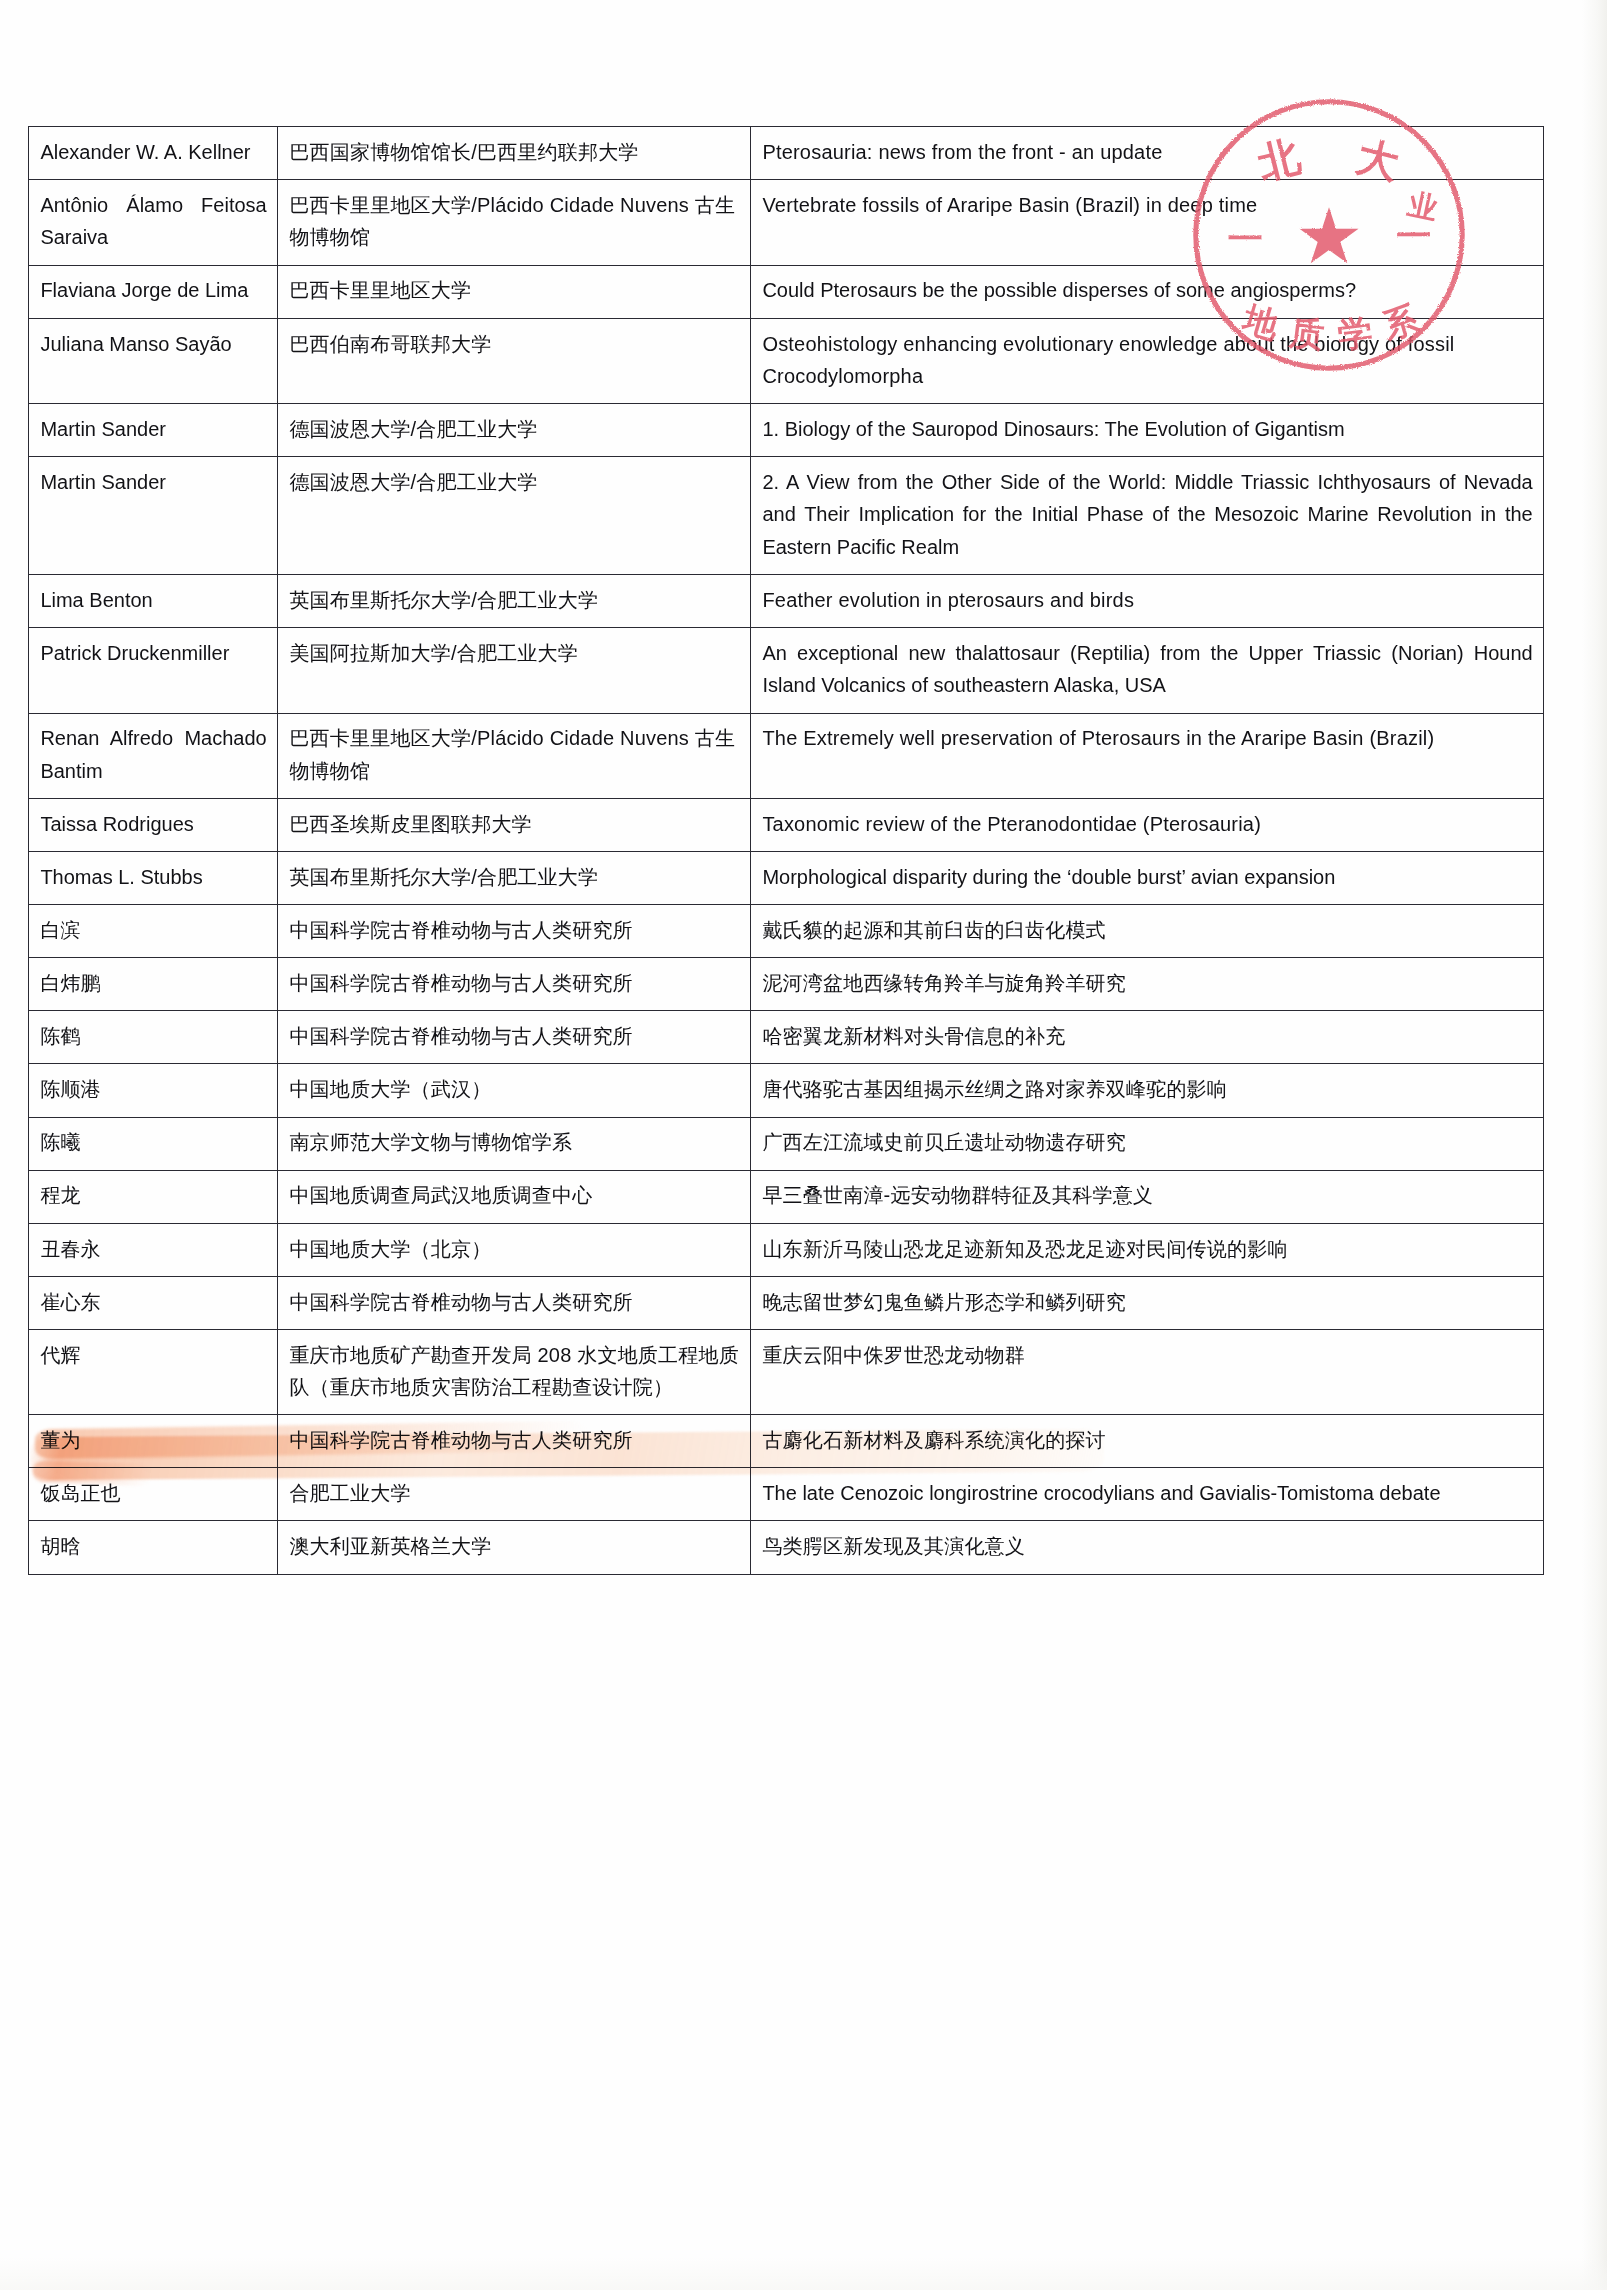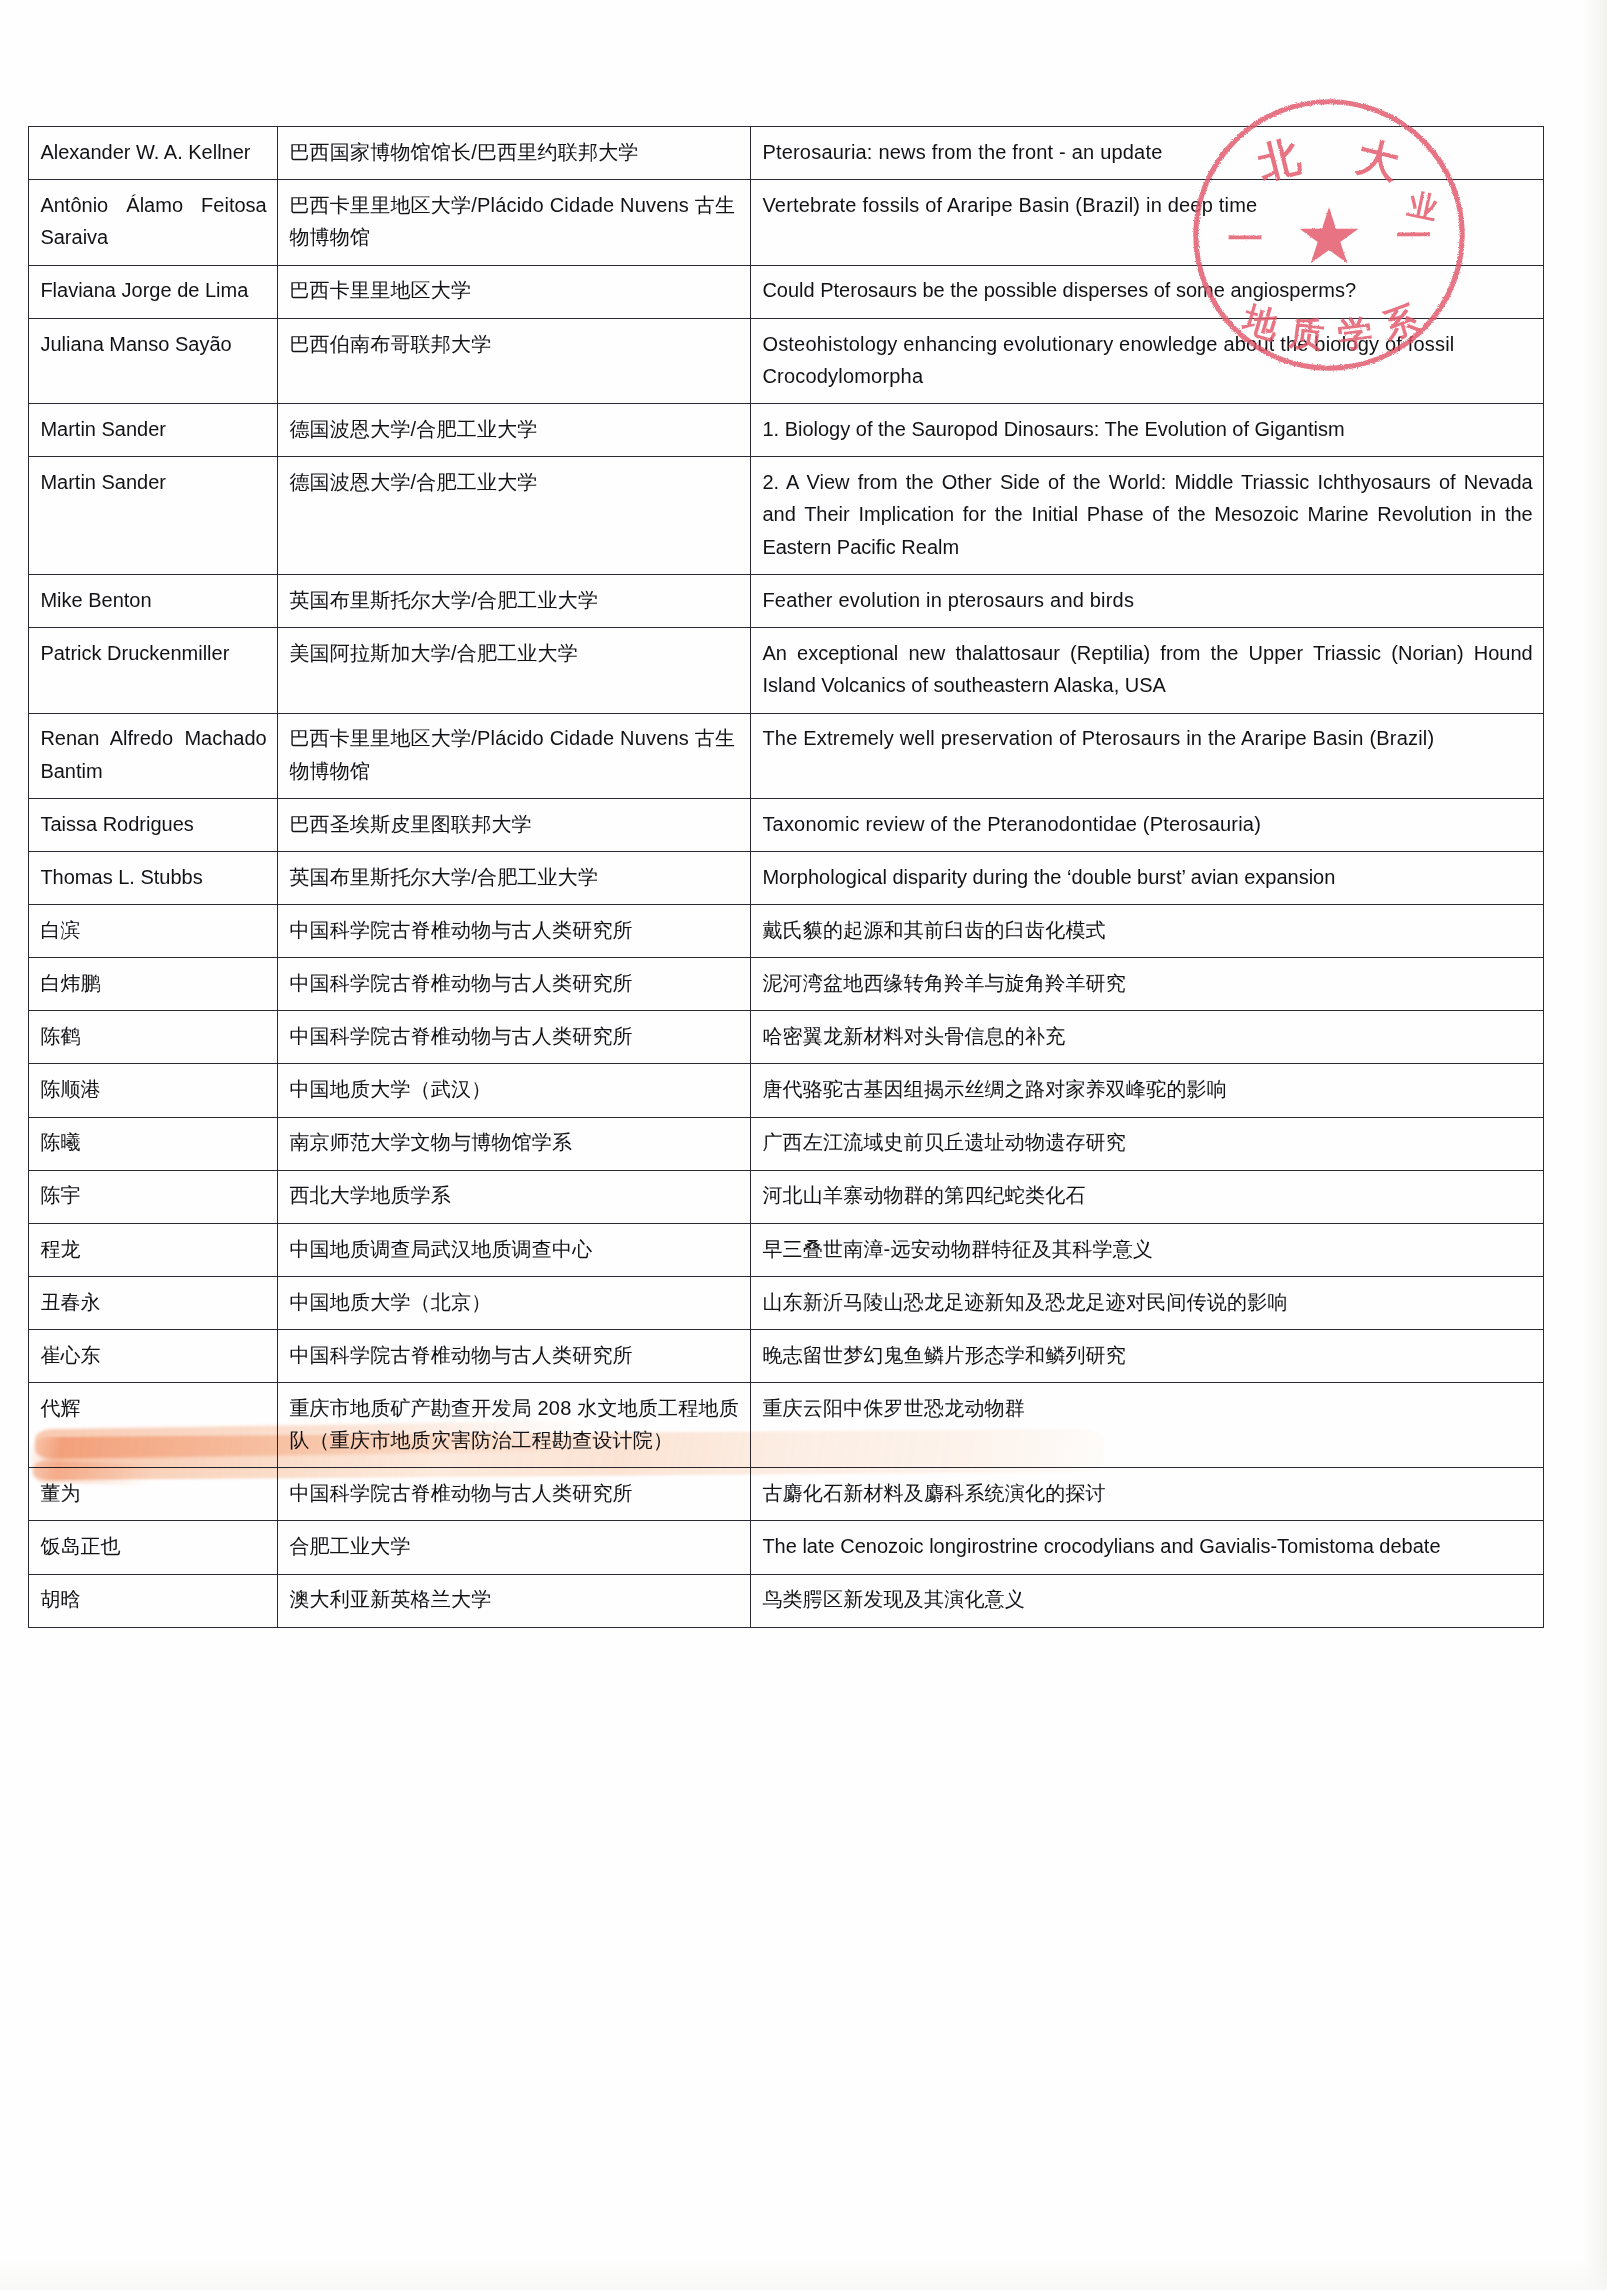--- a/index.html
+++ b/index.html
@@ -184,21 +184,21 @@
             <td class="name-cjk pad-1">Martin Sander</td>
             <td class="cjk pad-1">德国波恩大学/合肥工业大学</td>
             <td class="justify pad-1">1. Biology of the Sauropod Dinosaurs: The Evolution of Gigantism</td>
           </tr>
           <tr>
             <td class="name-cjk">Martin Sander</td>
             <td class="cjk">德国波恩大学/合肥工业大学</td>
             <td class="justify">2. A View from the Other Side of the World: Middle Triassic Ichthyosaurs of Nevada and Their Implication for the Initial Phase of the Mesozoic Marine Revolution in the Eastern Pacific Realm</td>
           </tr>
           <tr>
-            <td class="name-cjk">Mike Benton</td>
+            <td class="name-cjk">Lima Benton</td>
             <td class="cjk">英国布里斯托尔大学/合肥工业大学</td>
             <td class="cjk">Feather evolution in pterosaurs and birds</td>
           </tr>
           <tr>
             <td class="name-cjk pad-3">Patrick Druckenmiller</td>
             <td class="cjk pad-3">美国阿拉斯加大学/合肥工业大学</td>
             <td class="justify pad-3">An exceptional new thalattosaur (Reptilia) from the Upper Triassic (Norian) Hound Island Volcanics of southeastern Alaska, USA</td>
           </tr>
           <tr>
             <td class="justify">Renan Alfredo Machado Bantim</td>
@@ -232,25 +232,20 @@
           </tr>
           <tr>
             <td class="name-cjk">陈顺港</td>
             <td class="cjk">中国地质大学（武汉）</td>
             <td class="cjk">唐代骆驼古基因组揭示丝绸之路对家养双峰驼的影响</td>
           </tr>
           <tr>
             <td class="name-cjk">陈曦</td>
             <td class="cjk">南京师范大学文物与博物馆学系</td>
             <td class="cjk">广西左江流域史前贝丘遗址动物遗存研究</td>
-          </tr>
-          <tr>
-            <td class="name-cjk">陈宇</td>
-            <td class="cjk">西北大学地质学系</td>
-            <td class="cjk">河北山羊寨动物群的第四纪蛇类化石</td>
           </tr>
           <tr>
             <td class="name-cjk">程龙</td>
             <td class="cjk">中国地质调查局武汉地质调查中心</td>
             <td class="cjk">早三叠世南漳-远安动物群特征及其科学意义</td>
           </tr>
           <tr>
             <td class="name-cjk pad-2">丑春永</td>
             <td class="cjk pad-2">中国地质大学（北京）</td>
             <td class="cjk pad-2">山东新沂马陵山恐龙足迹新知及恐龙足迹对民间传说的影响</td>

